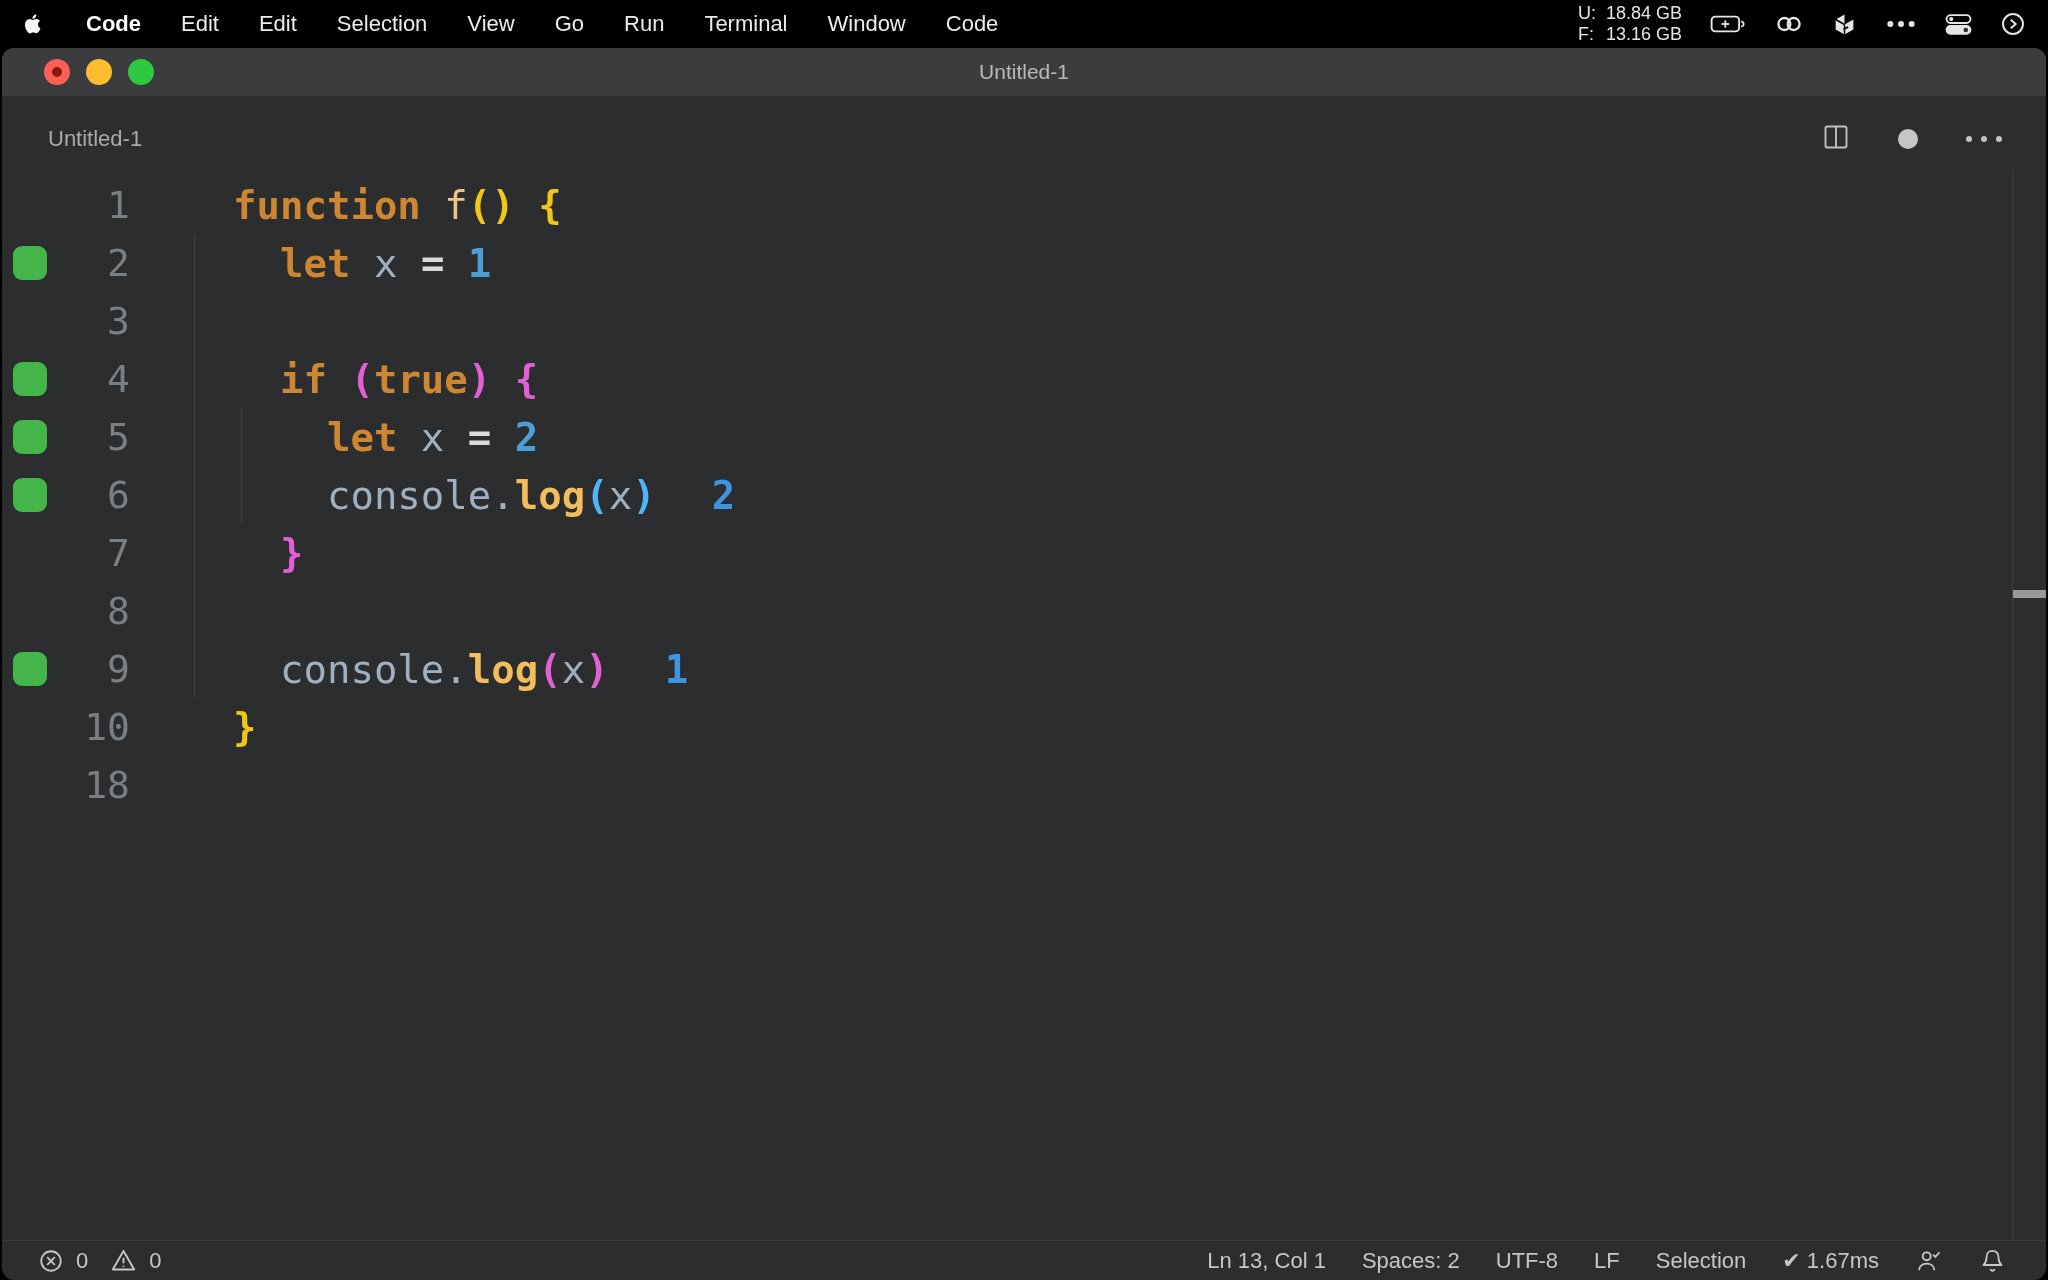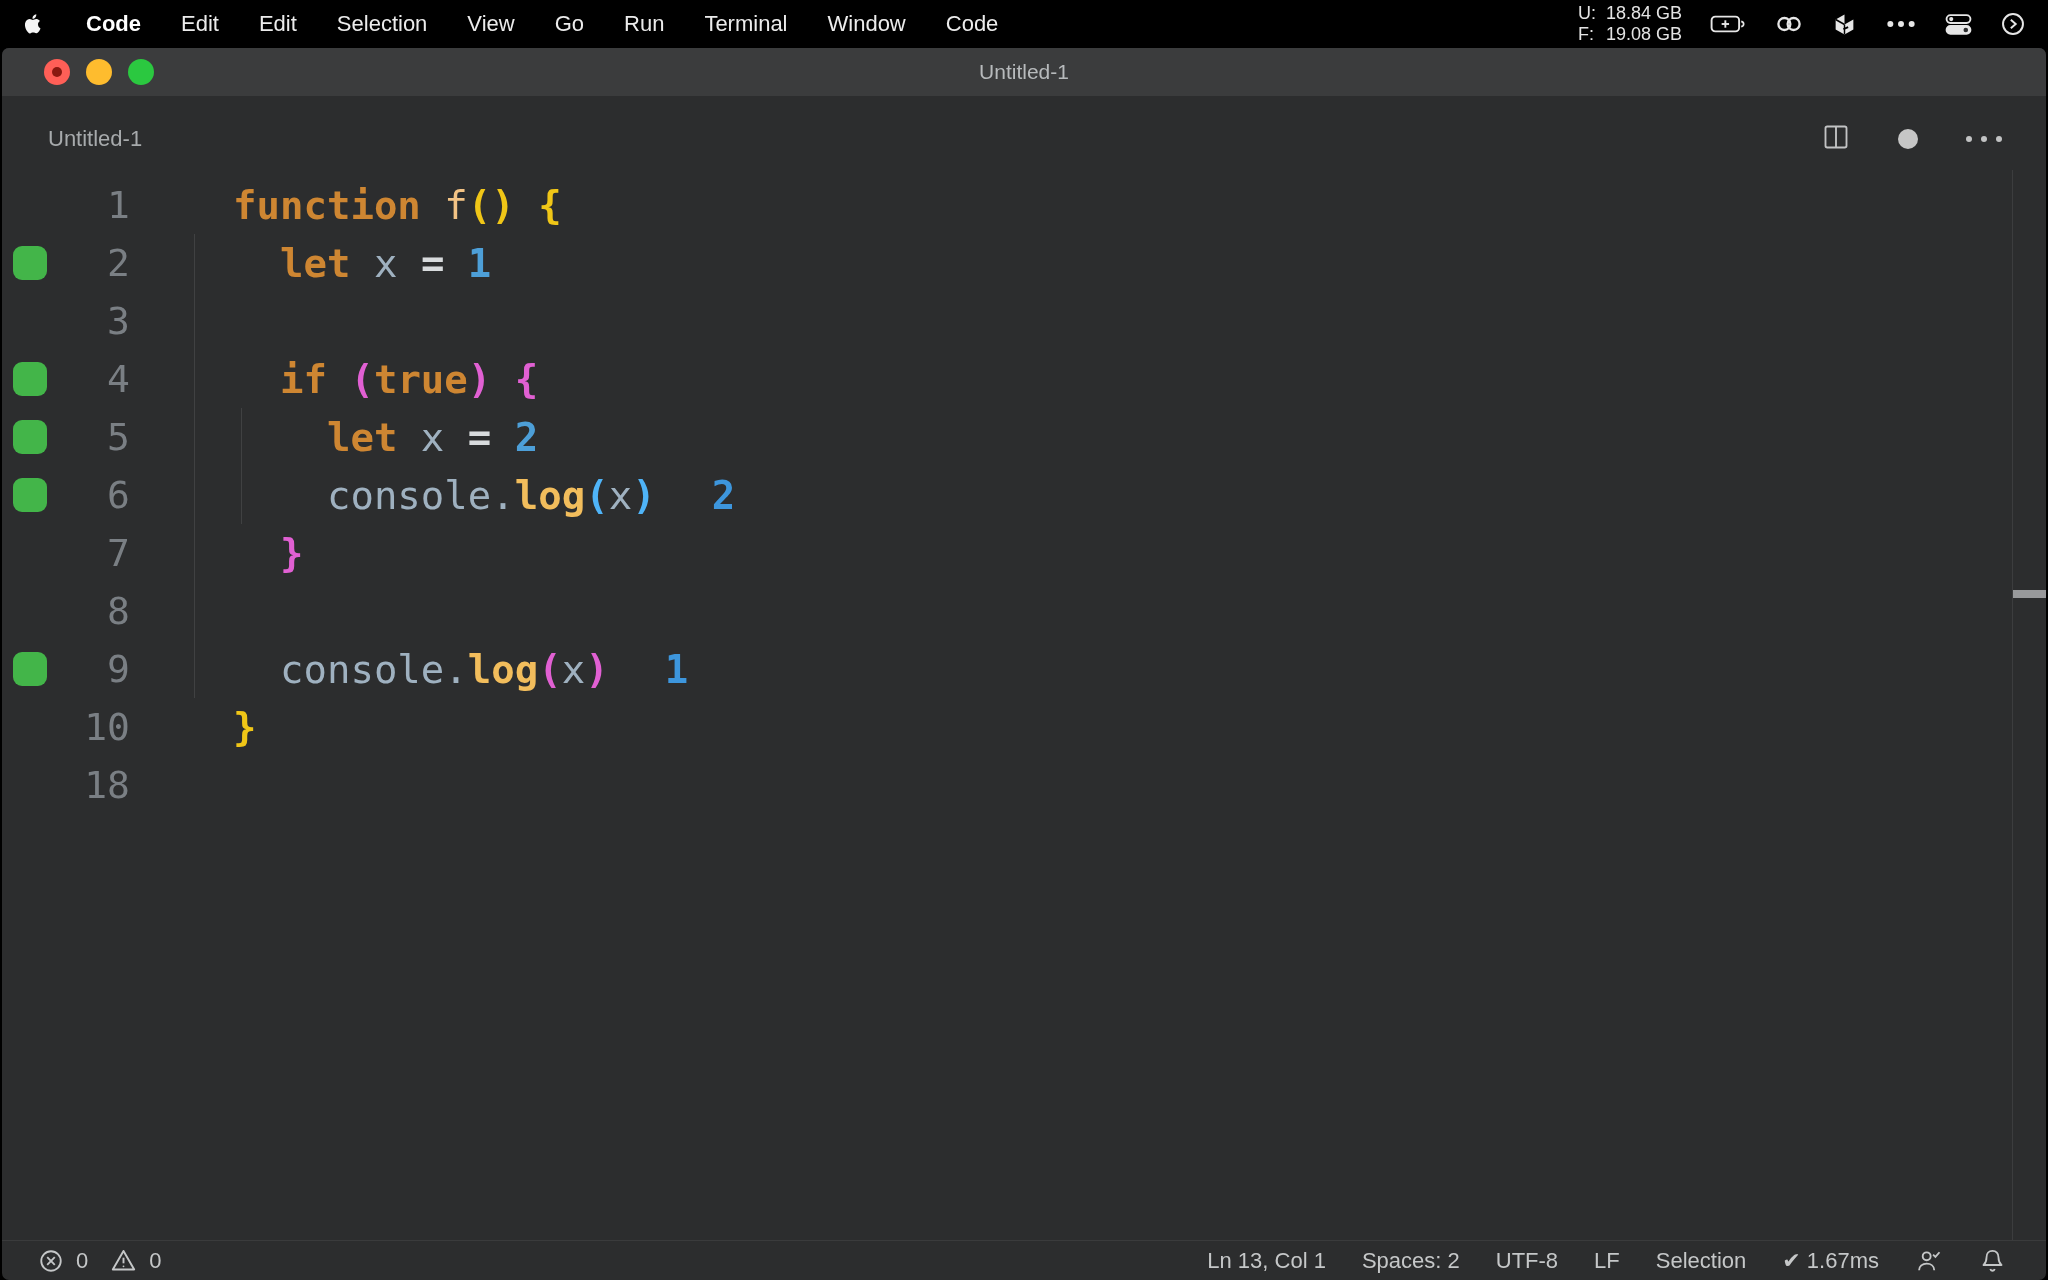--- a/index.html
+++ b/index.html
@@ -15,21 +15,21 @@
   .menu-item-bold { font-weight:bold; color:#fff; }
   .menubar-right { margin-left:auto; display:flex; align-items:center; gap:28px; }
   .memory { display:grid; grid-template-columns:auto auto; column-gap:10px;
             font-size:18px; line-height:21px; color:#e4e4e4; }
   .memory .v { text-align:right; }
   .mb-icon { display:flex; align-items:center; color:#e6e6e6; }
   .mb-icon svg { display:block; }
 
   
   .window { position:absolute; left:2px; right:2px; top:48px; bottom:0;
-            background:#2c2d2e; border-radius:7px; display:flex; flex-direction:column;
+            background:#2c2d2e; border-radius:12px; display:flex; flex-direction:column;
             overflow:hidden; }
   .titlebar { height:48px; background:#3b3c3d; display:flex; align-items:center;
               position:relative; flex:none; }
   .traffic { display:flex; gap:16px; margin-left:42px; }
   .tl { width:26px; height:26px; border-radius:50%; position:relative; }
   .tl-close { background:var(--traffic_red); }
   .tl-close::after { content:""; position:absolute; left:8px; top:8px; width:10px; height:10px;
                      border-radius:50%; background:#891910; }
   .tl-min { background:var(--traffic_yellow); }
   .tl-max { background:var(--traffic_green); }
@@ -93,21 +93,21 @@
         <div class="menu-item">Terminal</div>
         <div class="menu-item">Window</div>
         <div class="menu-item">Code</div>
       </div>
   </div>
   <div class="menubar-right">
     <div class="memory" id="memory">
         <span>U:</span>
         <span class="v">18.84 GB</span>
         <span>F:</span>
-        <span class="v">19.08 GB</span>
+        <span class="v">13.16 GB</span>
       </div>
     <div id="menubar-status-icons" style="display:flex; gap:28px;">
         <span class="mb-icon">
           <svg viewBox="0 0 34 20" width="36" height="22" fill="none" stroke="#e6e6e6" stroke-width="1.8">
             <rect x="1.5" y="3" width="26" height="14" rx="3.5"></rect>
             <path d="M29.5 7.5c1.5.4 2.3 1.3 2.3 2.5s-.8 2.1-2.3 2.5" stroke-width="1.6"></path>
             <line x1="14.5" y1="6.5" x2="14.5" y2="13.5"></line>
             <line x1="11" y1="10" x2="18" y2="10"></line>
           </svg>
         </span>

